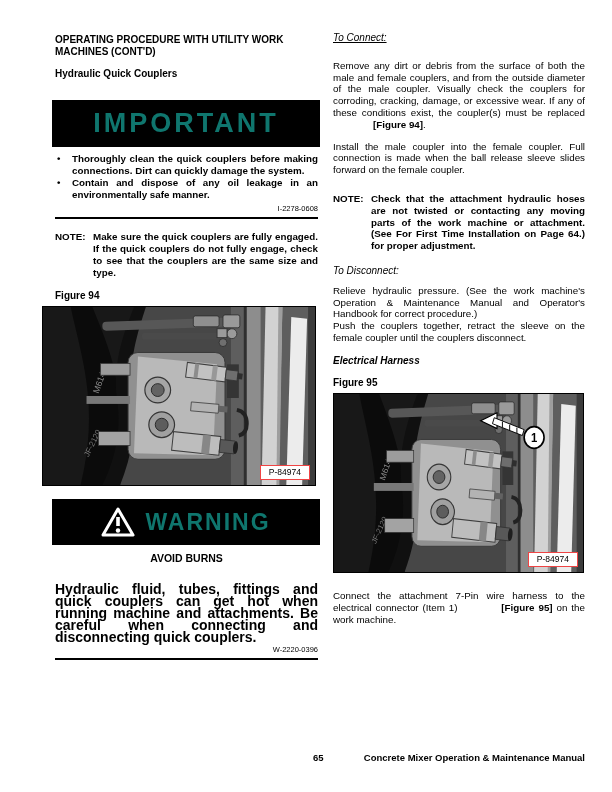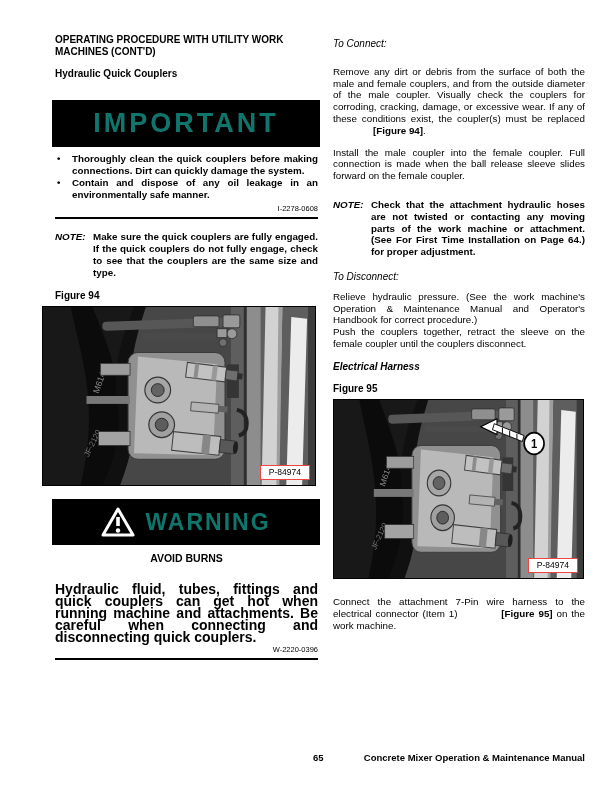--- a/index.html
+++ b/index.html
@@ -16,35 +16,35 @@
   .banner{background:#000;color:#0f766e;margin-left:-3px;width:268px;
     display:flex;align-items:center;justify-content:center;}
   .banner-important{height:47px;margin-top:20px;font-size:27px;font-weight:bold;letter-spacing:3px;}
   .banner-warning{height:46px;margin-top:13px;font-size:23px;font-weight:bold;letter-spacing:2px;gap:10px;}
   ul.bullets{list-style:none;margin-top:6px;font-weight:bold;}
   ul.bullets li{position:relative;padding-left:17px;font-size:9.8px;line-height:12.3px;text-align:justify;}
   .bullet-marker{position:absolute;left:2px;top:0;}
   .refcode{font-size:7.5px;text-align:right;margin-top:2px;}
   .hrule{height:2.5px;background:#000;margin-top:4px;}
   .note{position:relative;padding-left:38px;font-weight:bold;font-size:9.8px;line-height:11.8px;text-align:justify;}
-  .note .lbl{position:absolute;left:0;top:0;font-style:italic;}
+  .note .lbl{position:absolute;left:0;top:0;}
   .note-left{margin-top:12px;}
   .note-right{margin-top:17px;}
   .figcap{font-size:10px;font-weight:bold;margin-top:12px;}
   figure.photo{position:relative;border:1.5px solid #000;background:#333;margin-top:5px;}
   .photo94{margin-left:-13px;width:272px;height:178px;}
   .photo95{width:249px;height:178px;}
   figure.photo svg{display:block;width:100%;height:100%;}
   .photo-label{position:absolute;right:5px;bottom:5px;background:#fff;border:1px solid #ef4444;
     font-size:8.5px;line-height:11px;padding:1px 8px;}
   .warn-sub{text-align:center;font-weight:bold;font-size:10.5px;margin-top:6.5px;}
   .warn-text{font-weight:bold;margin-top:19px;font-size:14px;line-height:12px;text-align:justify;}
   .body-p{font-size:9.8px;line-height:11.8px;text-align:justify;}
   .ital-head{font-style:italic;font-size:10px;line-height:11.8px;}
-  .mt5{margin-top:8px;}  .mt8{margin-top:8px;}  .mt9{}
+  .mt5{margin-top:2px;text-decoration:underline;}  .mt8{margin-top:8px;}  .mt9{}
   .mt10{margin-top:10px;} .mt13{margin-top:13px;} .mt16{margin-top:16px;}
   .mt17{margin-top:17px;} .mt19{margin-top:11px;font-style:italic;} .mt11{margin-top:11px;}
   .footer{position:absolute;top:752px;left:55px;width:530px;height:14px;
     font-size:9.5px;font-weight:bold;}
   .footer .pageno{position:absolute;left:258px;}
   .footer .man-title{position:absolute;right:0;}
   b{font-weight:bold;padding-left:40px;}
 </style>
 </head>
 <body>

